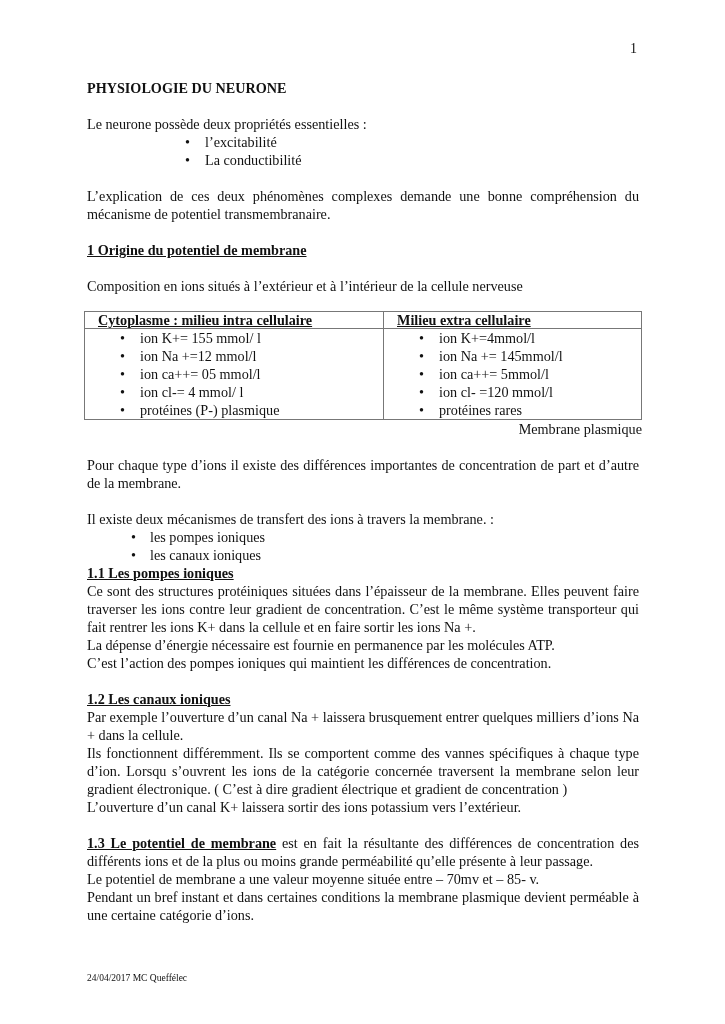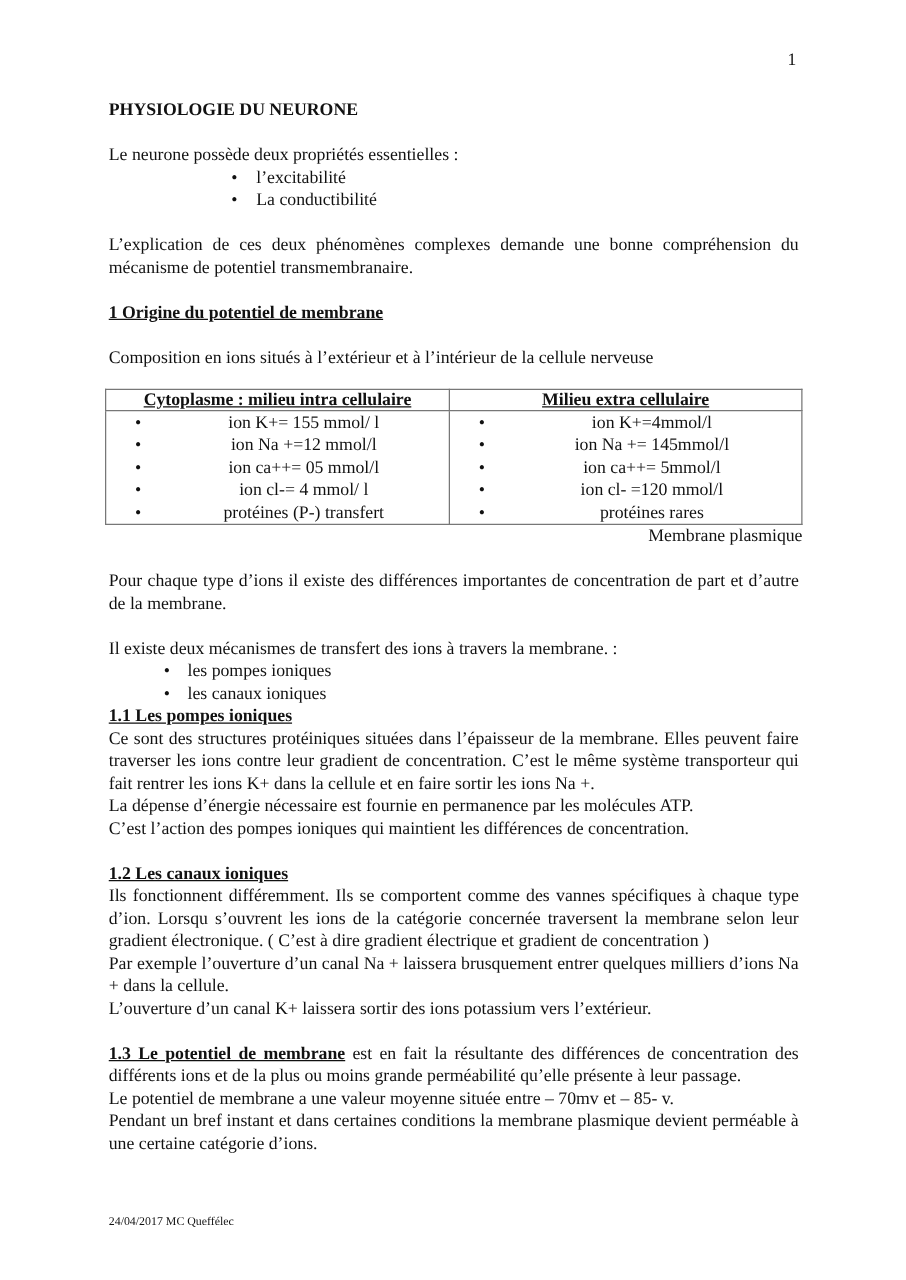--- a/index.html
+++ b/index.html
@@ -65,22 +65,22 @@
       text-decoration: underline;
     }
     table.ions {
       border-collapse: collapse;
       width: 558px;
       margin-left: -3px;
     }
     table.ions td, table.ions th {
       border: 1px solid #777777;
       vertical-align: top;
-      padding: 0 1px;
-      text-align: center;
+      padding: 0 13px;
+      text-align: left;
     }
     table.ions th {
       font-weight: bold;
       text-decoration: underline;
       height: 16px;
       line-height: 16px;
     }
     table.ions td ul.bullets { padding-left: 22px; }
     table.ions td ul.bullets li { height: 18px; }
     table.ions td ul.bullets li .txt { padding-left: 20px; }
@@ -128,21 +128,21 @@
       <th style="width:272px;">Cytoplasme : milieu intra cellulaire</th>
       <th>Milieu extra cellulaire</th>
     </tr>
     <tr>
       <td>
         <ul class="bullets">
           <li><span class="dot">•</span><span class="txt">ion K+= 155 mmol/ l</span></li>
           <li><span class="dot">•</span><span class="txt">ion Na +=12 mmol/l</span></li>
           <li><span class="dot">•</span><span class="txt">ion ca++= 05 mmol/l</span></li>
           <li><span class="dot">•</span><span class="txt">ion cl-= 4 mmol/ l</span></li>
-          <li><span class="dot">•</span><span class="txt">protéines (P-) transfert</span></li>
+          <li><span class="dot">•</span><span class="txt">protéines (P-) plasmique</span></li>
         </ul>
       </td>
       <td>
         <ul class="bullets">
           <li><span class="dot">•</span><span class="txt">ion K+=4mmol/l</span></li>
           <li><span class="dot">•</span><span class="txt">ion Na += 145mmol/l</span></li>
           <li><span class="dot">•</span><span class="txt">ion ca++= 5mmol/l</span></li>
           <li><span class="dot">•</span><span class="txt">ion cl- =120 mmol/l</span></li>
           <li><span class="dot">•</span><span class="txt">protéines rares</span></li>
         </ul>
@@ -162,22 +162,22 @@
     <li><span class="dot">•</span><span class="txt">les canaux ioniques</span></li>
   </ul>
 
   <p class="heading-u">1.1 Les pompes ioniques</p>
   <p class="justify">Ce sont des structures protéiniques situées dans l’épaisseur de la membrane. Elles peuvent faire traverser les ions contre leur gradient de concentration. C’est le même système transporteur qui fait rentrer les ions K+ dans la cellule et en faire sortir les ions Na +.</p>
   <p>La dépense d’énergie nécessaire est fournie en permanence par les molécules ATP.</p>
   <p>C’est l’action des pompes ioniques qui maintient les différences de concentration.</p>
   <div class="gap"></div>
 
   <p class="heading-u">1.2 Les canaux ioniques</p>
+  <p class="justify">Par exemple l’ouverture d’un canal Na + laissera  brusquement entrer quelques milliers d’ions Na + dans la cellule.</p>
   <p class="justify">Ils fonctionnent différemment. Ils se comportent comme des vannes spécifiques à chaque type d’ion. Lorsqu s’ouvrent les ions de la catégorie concernée traversent la membrane selon leur gradient électronique. ( C’est à dire gradient électrique et gradient de concentration )</p>
-  <p class="justify">Par exemple l’ouverture d’un canal Na + laissera  brusquement entrer quelques milliers d’ions Na + dans la cellule.</p>
   <p>L’ouverture d’un canal K+  laissera sortir des ions potassium vers l’extérieur.</p>
   <div class="gap"></div>
 
   <p class="justify"><span class="heading-u">1.3 Le potentiel de membrane</span><span> est en fait la résultante des différences de concentration des différents ions et de la plus ou moins grande perméabilité qu’elle présente à leur passage.</span></p>
   <p>Le potentiel de membrane a une valeur moyenne située entre – 70mv et – 85- v.</p>
   <p class="justify">Pendant un bref instant et dans certaines conditions la membrane plasmique devient perméable à une certaine catégorie d’ions.</p>
 
 </div>
 
 <div class="footer">24/04/2017 MC Queffélec</div>

